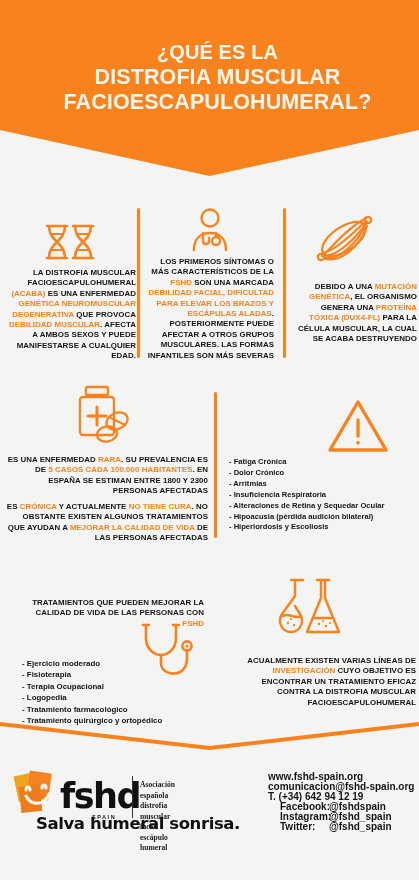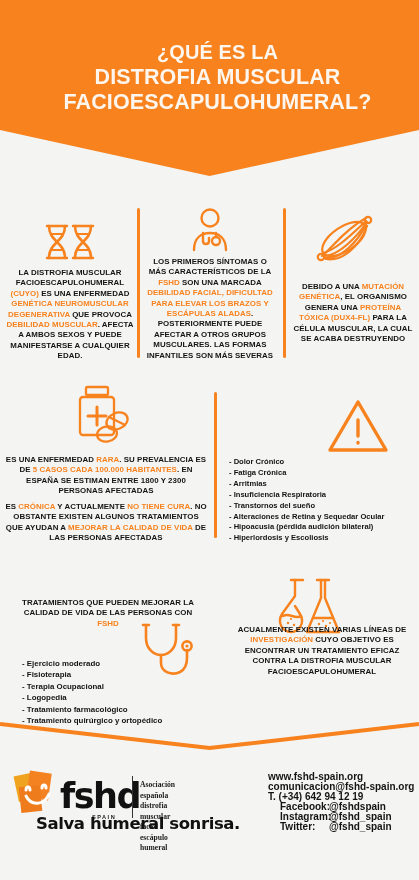--- a/index.html
+++ b/index.html
@@ -28,21 +28,21 @@
     letter-spacing:0.1px;
   }
   .header-title span { display:block; white-space:nowrap;margin-left:16px; }
   .title-l1 { font-size:20px; }
   .title-l2 { font-size:21.5px; }
   .title-l3 { font-size:21.5px; }
 
   
   .blk { position:absolute; }
   .ctext {
-    text-align:center;
+    text-align:right;
     font-weight:bold;
     color:#141414;
     font-size:7.9px;
     line-height:10.4px;
     letter-spacing:0.05px;
   }
   .hl { color:#f7821e; }
 
   
   .vdiv { position:absolute; width:3px; background:#f7821e; border-radius:2px; }
@@ -116,21 +116,21 @@
         <path d="M6 4 C6 20, 22 20, 22 36"></path>
         <path d="M22 4 C22 20, 6 20, 6 36"></path>
         <path d="M32 4 C32 20, 48 20, 48 36"></path>
         <path d="M48 4 C48 20, 32 20, 32 36"></path>
         <path d="M4 4 H24 M4 36 H24 M30 4 H50 M30 36 H50" stroke-width="2.4"></path>
         <path d="M9 12 H19 M8 28 H20 M35 12 H45 M34 28 H46" stroke-width="2"></path>
         <path d="M13 20 H15 M39 20 H41" stroke-width="2"></path>
       </g>
     </svg>
   </div>
-  <div class="blk ctext" style="left:4px; top:268px; width:132px;"><span>LA DISTROFIA MUSCULAR FACIOESCAPULOHUMERAL </span><span class="hl">(CUYO)</span><span> ES UNA ENFERMEDAD </span><span class="hl">GENÉTICA NEUROMUSCULAR DEGENERATIVA</span><span> QUE PROVOCA </span><span class="hl">DEBILIDAD MUSCULAR</span><span>. AFECTA A AMBOS SEXOS Y PUEDE MANIFESTARSE A CUALQUIER EDAD.</span></div>
+  <div class="blk ctext" style="left:4px; top:268px; width:132px;"><span>LA DISTROFIA MUSCULAR FACIOESCAPULOHUMERAL </span><span class="hl">(ACABA)</span><span> ES UNA ENFERMEDAD </span><span class="hl">GENÉTICA NEUROMUSCULAR DEGENERATIVA</span><span> QUE PROVOCA </span><span class="hl">DEBILIDAD MUSCULAR</span><span>. AFECTA A AMBOS SEXOS Y PUEDE MANIFESTARSE A CUALQUIER EDAD.</span></div>
 
   <div class="icon" style="left:189px; top:208px;">
     <svg width="42" height="44" viewBox="0 0 42 44">
       <g stroke="#f7821e" stroke-width="2.4" fill="none" stroke-linecap="round" stroke-linejoin="round">
         <circle cx="21" cy="10" r="8.5"></circle>
         <path d="M5 42 C5 30, 12 25, 21 25 C30 25, 37 30, 37 42"></path>
         <path d="M14 25 V33 C14 37, 20 37, 20 33 V30"></path>
         <circle cx="27" cy="33" r="4"></circle>
         <path d="M27 25 V29"></path>
       </g>
@@ -176,25 +176,24 @@
       <g stroke="#f7821e" stroke-width="3.4" fill="none" stroke-linejoin="round">
         <path d="M31 4 L59 52 H3 Z"></path>
       </g>
       <g stroke="#f7821e" stroke-width="3.4" stroke-linecap="round">
         <path d="M31 22 V38"></path>
         <path d="M31 44.5 V45"></path>
       </g>
     </svg>
   </div>
   <div class="blk blist" style="left:229px; top:457px; width:190px;">
+      <div>- Fatiga Crónica</div>
       <div>- Dolor Crónico</div>
-      <div>- Fatiga Crónica</div>
       <div>- Arritmias</div>
       <div>- Insuficiencia Respiratoria</div>
-      <div>- Transtornos del sueño</div>
       <div>- Alteraciones de Retina y Sequedar Ocular</div>
       <div>- Hipoacusia (pérdida audición bilateral)</div>
       <div>- Hiperlordosis y Escoliosis</div>
     </div>
 
   <div class="icon" style="left:140px; top:622px;">
     <svg width="56" height="58" viewBox="0 0 56 58">
       <g stroke="#f7821e" stroke-width="2.6" fill="none" stroke-linecap="round" stroke-linejoin="round">
         <path d="M6 3 V16 C6 27, 14 33, 21 33 C28 33, 36 27, 36 16 V3"></path>
         <path d="M3 3 H9 M33 3 H39"></path>
@@ -228,21 +227,21 @@
         <circle cx="15" cy="45" r="1.2"></circle>
           <circle cx="21" cy="47" r="1.2"></circle>
           <circle cx="18" cy="41" r="1.1"></circle>
         <circle cx="46" cy="46" r="1.2"></circle>
           <circle cx="53" cy="48" r="1.2"></circle>
           <circle cx="50" cy="43" r="1.1"></circle>
         <circle cx="57" cy="45" r="1.1"></circle>
       </g>
     </svg>
   </div>
-  <div class="blk ctext" style="left:228px; top:625px; width:188px;"><span>ACUALMENTE EXISTEN VARIAS LÍNEAS DE </span><span class="hl">INVESTIGACIÓN</span><span> CUYO OBJETIVO ES ENCONTRAR UN TRATAMIENTO EFICAZ CONTRA LA DISTROFIA MUSCULAR FACIOESCAPULOHUMERAL</span></div>
+  <div class="blk ctext" style="left:228px; top:656px; width:188px;"><span>ACUALMENTE EXISTEN VARIAS LÍNEAS DE </span><span class="hl">INVESTIGACIÓN</span><span> CUYO OBJETIVO ES ENCONTRAR UN TRATAMIENTO EFICAZ CONTRA LA DISTROFIA MUSCULAR FACIOESCAPULOHUMERAL</span></div>
 
   <div class="vline-bot">
     <svg width="419" height="40" viewBox="0 0 419 40">
       <path d="M0 6 L209.5 30 L419 6" stroke="#f7821e" stroke-width="4" fill="none"></path>
     </svg>
   </div>
 
   <div class="footer">
 
     <div class="logo-wrap">

